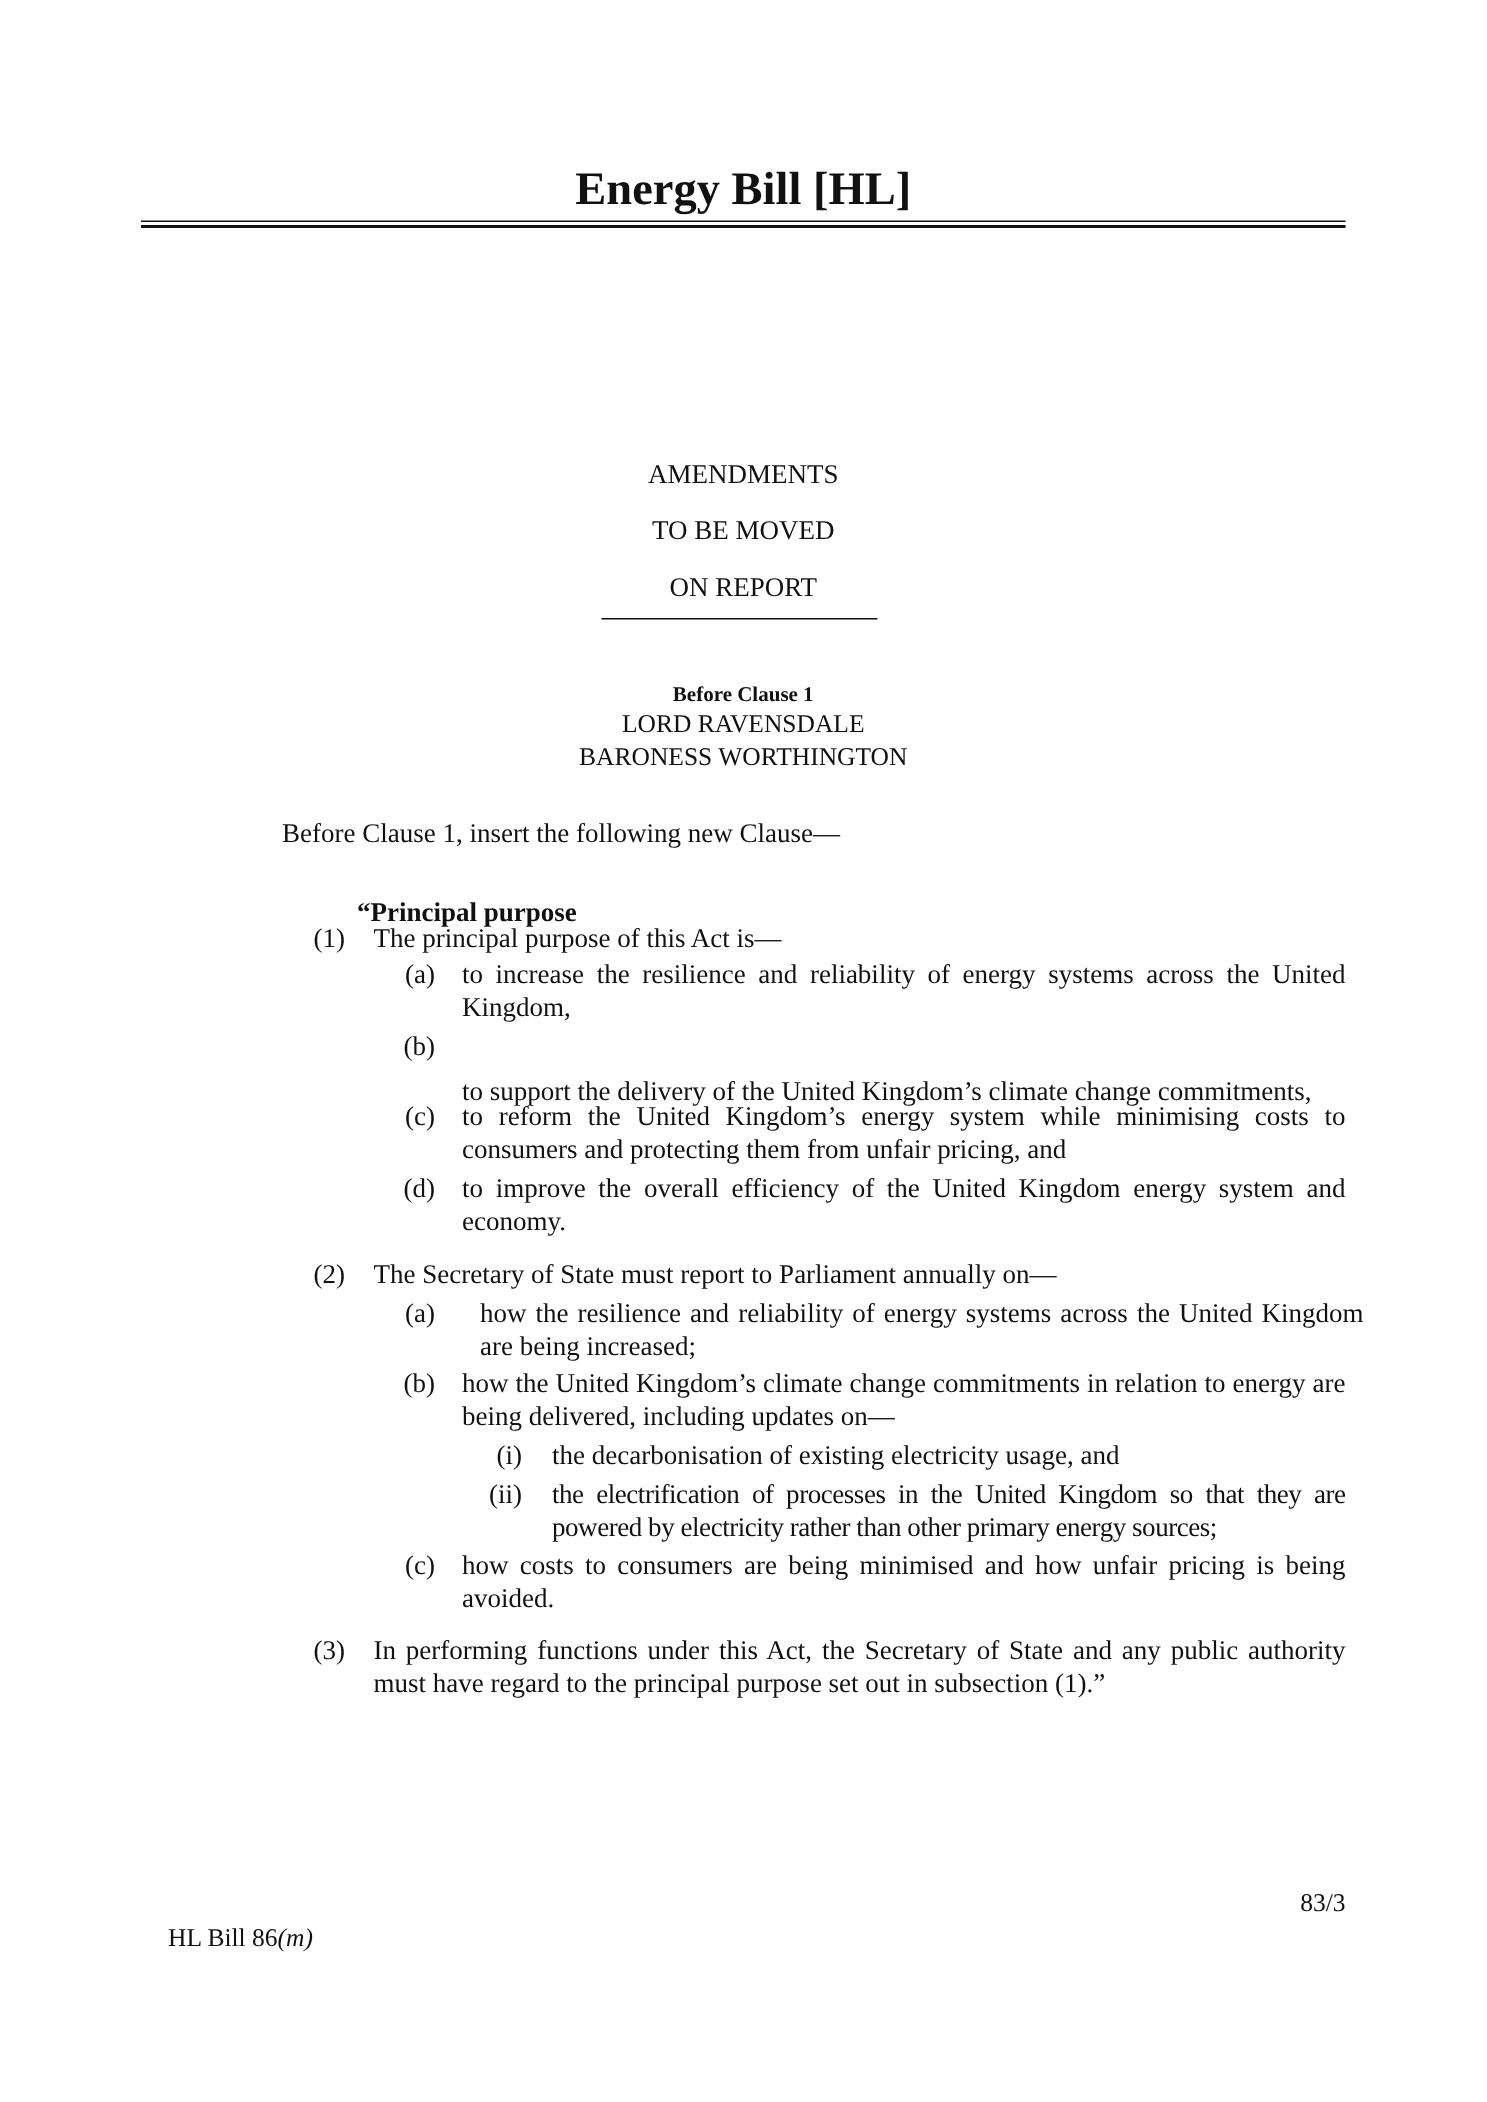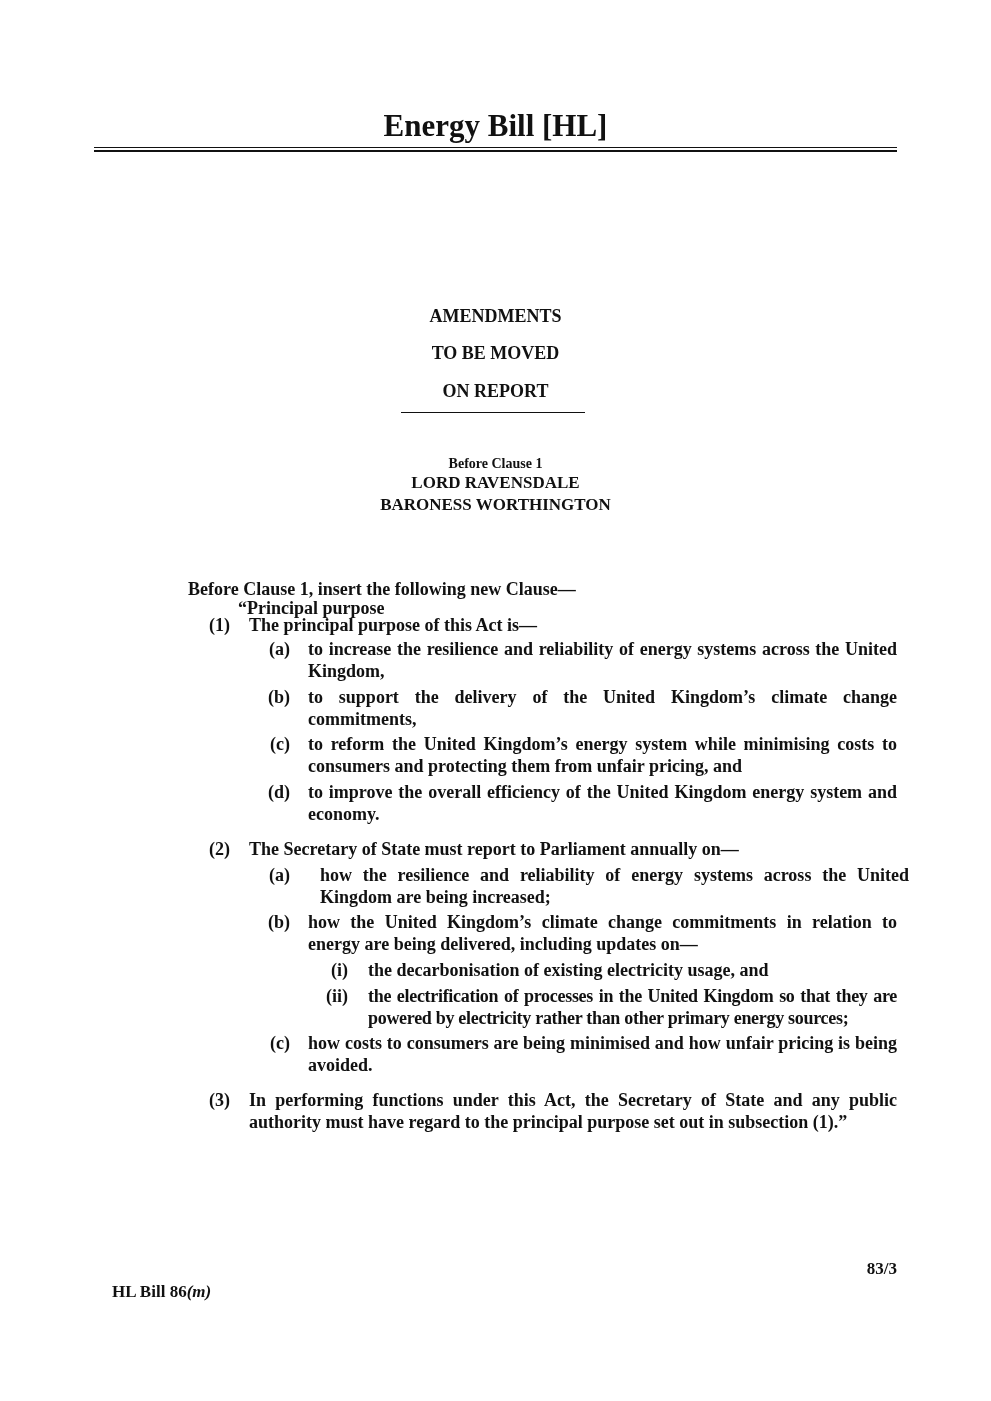--- a/index.html
+++ b/index.html
@@ -1,21 +1,21 @@
 <!DOCTYPE html>
 <html><head>
   <meta charset="utf-8">
   <style>
     html, body { margin: 0; padding: 0; background: #ffffff; }
     body {
       width: 991px; height: 1401px; position: relative; overflow: hidden;
       font-family: "Liberation Serif", "DejaVu Serif", serif;
       color: #111111;
     }
-    .abs { position: absolute; font-weight: bold; }
+    .abs { position: absolute; }
     .title {
       left: 0; width: 991px; top: 106px; text-align: center;
       font-size: 31px; font-weight: bold; letter-spacing: 0px; line-height: 40px;
     }
     .rule-thin { left: 94px; width: 803px; top: 147px; height: 0; border-top: 1.5px solid #111; }
     .rule-thick { left: 94px; width: 803px; top: 150px; height: 0; border-top: 2.5px solid #111; }
     .center { left: 0; width: 991px; text-align: center; font-size: 18px; line-height: 22px; }
     .short-rule { left: 401px; width: 184px; top: 412px; border-top: 1px solid #111; }
     .bold { font-weight: bold; }
     .txt { font-size: 18px; line-height: 22px; white-space: nowrap; }
@@ -30,31 +30,31 @@
 <div class="abs rule-thick"></div>
 
 <div class="abs center" style="top:305px;">AMENDMENTS</div>
 <div class="abs center" style="top:342px;">TO BE MOVED</div>
 <div class="abs center" style="top:380px;">ON REPORT</div>
 <div class="abs short-rule"></div>
 <div class="abs center bold" style="top:429px; font-size:14px;margin-top:24px;">Before Clause 1</div>
 <div class="abs center" style="top:472px; font-size:17px;">LORD RAVENSDALE</div>
 <div class="abs center" style="top:494px; font-size:17px;">BARONESS WORTHINGTON</div>
 
-<div class="abs txt" style="left:188px; top:544px;margin-top:34px;">Before Clause 1, insert the following new Clause—</div>
+<div class="abs txt" style="left:188px; top:544px;">Before Clause 1, insert the following new Clause—</div>
 <div class="abs txt bold" style="left:238px; top:577px;margin-top:20px;">“Principal purpose</div>
 
 <div class="abs num" style="left:196px; width:34px; top:614px;">(1)</div>
 <div class="abs txt" style="left:249px; top:614px;">The principal purpose of this Act is—</div>
 
 <div class="abs num" style="left:260px; width:30px; top:638px;">(a)</div>
 <div class="abs para" style="left:308px; width:589px; top:638px;">to increase the resilience and reliability of energy systems across the United Kingdom,</div>
 
 <div class="abs num" style="left:260px; width:30px; top:686px;">(b)</div>
-<div class="abs para" style="left:308px; width:589px; top:686px;">to support the delivery of the United Kingdom’s climate change commitments,</div>
+<div class="abs para" style="left:308px; width:589px; top:716px;">to support the delivery of the United Kingdom’s climate change commitments,</div>
 
 <div class="abs num" style="left:260px; width:30px; top:733px;">(c)</div>
 <div class="abs para" style="left:308px; width:589px; top:733px;">to reform the United Kingdom’s energy system while minimising costs to consumers and protecting them from unfair pricing, and</div>
 
 <div class="abs num" style="left:260px; width:30px; top:781px;">(d)</div>
 <div class="abs para" style="left:308px; width:589px; top:781px;">to improve the overall efficiency of the United Kingdom energy system and economy.</div>
 
 <div class="abs num" style="left:196px; width:34px; top:838px;">(2)</div>
 <div class="abs txt" style="left:249px; top:838px;">The Secretary of State must report to Parliament annually on—</div>
 

